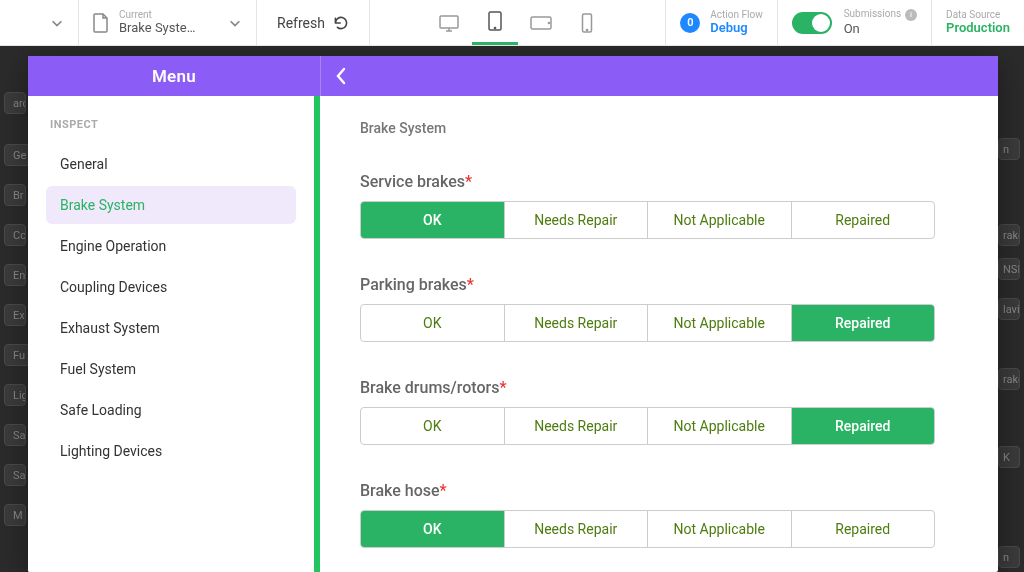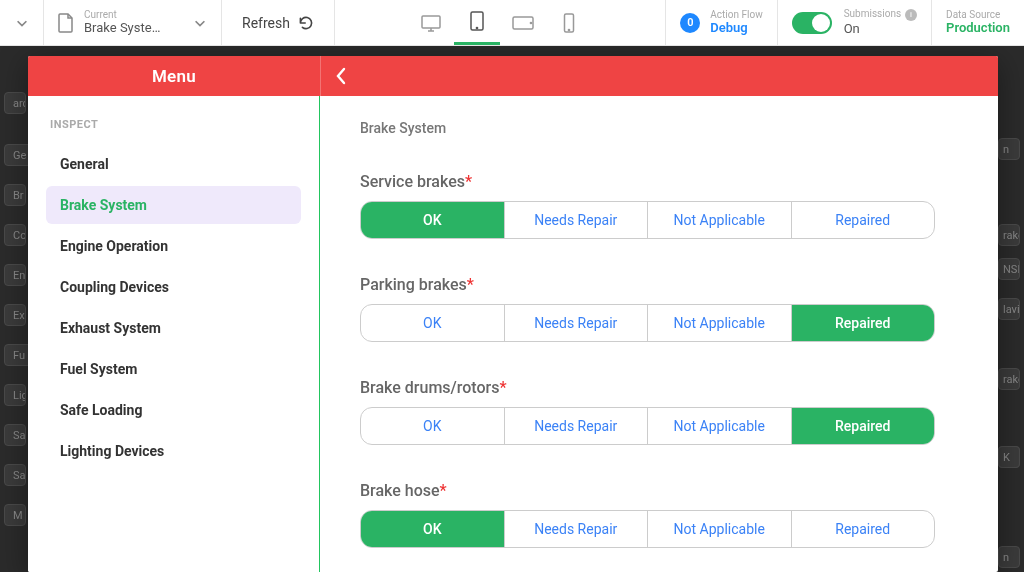--- a/index.html
+++ b/index.html
@@ -3,20 +3,21 @@
 <meta charset="utf-8">
 <style>
   * { box-sizing: border-box; margin: 0; padding: 0; font-family: -apple-system, "Segoe UI", Roboto, Arial, sans-serif; }
   html, body { width: 1024px; height: 572px; overflow: hidden; background: #2a2a2a; }
 
   
   .toolbar {
     position: absolute; left:0; right:0; top:0; height:46px;
     background: #fff; display:flex; align-items:stretch; z-index:30;
     border-bottom:1px solid #e5e5e5;
+    padding-left:35px;
   }
   .tb-sec { display:flex; align-items:center; border-right:1px solid #e5e5e5; padding:0 14px; }
   .tb-sec.no-border { border-right:none; }
   .chev { width:14px; height:14px; color:#888; }
   .doc-icon { width:16px; height:20px; stroke:#888; fill:none; margin-right:10px; }
   .tb-label-sm { font-size:10px; color:#aaa; line-height:1.1; }
   .tb-label-lg { font-size:13px; color:#555; line-height:1.2; }
   .refresh-txt { font-size:14px; color:#444; margin-right:8px; }
   .refresh-ic { width:16px; height:16px; stroke:#444; fill:none; stroke-width:2; }
 
@@ -41,42 +42,42 @@
   .bg-chip { position:absolute; background:#3b3b3b; border:1px solid #4a4a4a; border-radius:4px; color:#888; font-size:11px; padding:4px 8px; height:22px; display:flex; align-items:center; overflow:hidden; }
   .bg-right-chip { right:4px; width:22px; justify-content:flex-start; padding:4px 0 4px 4px; }
 
   
   .preview {
     position:absolute; left:28px; top:56px; width:970px; height:516px;
     background:#fff; box-shadow:0 6px 30px rgba(0,0,0,.4);
     display:flex; flex-direction:column; overflow:hidden; z-index:20;
     border-radius:2px;
   }
-  .preview-header { height:40px; display:flex; background:#ef4444; color:#fff; flex:0 0 40px;text-align:right; }
+  .preview-header { height:40px; display:flex; background:#8b5cf6; color:#fff; flex:0 0 40px;text-align:right; }
   .ph-left { width:292px; display:flex; align-items:center; justify-content:center; font-size:17px; font-weight:600; letter-spacing:.3px; }
   .ph-sep { width:1px; background:rgba(255,255,255,.25); }
   .ph-right { flex:1; display:flex; align-items:center; justify-content:center; position:relative; }
   .ph-right .back-ic { position:absolute; left:14px; top:50%; transform:translateY(-50%); width:12px; height:18px; cursor:pointer; }
   .ph-title { font-size:17px; font-weight:600; letter-spacing:.3px; }
 
   .preview-body { flex:1; display:flex; overflow:hidden; }
 
-  .sidebar { width:292px; background:#fff; padding:22px 18px; border-right:1px solid #22c55e; }
+  .sidebar { width:292px; background:#fff; padding:22px 18px; border-right:6px solid #22c55e; }
   .side-section-label { font-size:11px; font-weight:700; color:#aaa; letter-spacing:.5px; margin:0 4px 14px; }
-  .side-item { padding:11px 14px; font-size:14px; color:#333; font-weight:700; border-radius:6px; margin-bottom:3px; cursor:pointer; }
+  .side-item { padding:11px 14px; font-size:14px; color:#333; font-weight:400; border-radius:6px; margin-bottom:3px; cursor:pointer; }
   .side-item.active { background:#efe9fb; color:#2ab364; }
 
   .content { flex:1; padding:24px 40px 40px 40px; overflow:auto; }
   .content h3 { font-size:14px; color:#777; font-weight:500; margin-bottom:18px; }
   .field { margin-bottom:26px; }
   .field-label { font-size:16px; color:#666; margin-bottom:10px; font-weight:500;margin-top:36px; }
   .req { color:#e33; }
 
-  .seg { display:flex; border:1px solid #ccc; border-radius:12px; overflow:hidden; width:575px; }
-  .seg-btn { flex:1; text-align:center; padding:10px 4px; font-size:14px; color:#3b82f6; cursor:pointer; border-left:1px solid #ccc; }
+  .seg { display:flex; border:1px solid #ccc; border-radius:4px; overflow:hidden; width:575px; }
+  .seg-btn { flex:1; text-align:center; padding:10px 4px; font-size:14px; color:#4d7c0f; cursor:pointer; border-left:1px solid #ccc; }
   .seg-btn:first-child { border-left:none; }
   .seg-btn.sel { background:#2ab364; color:#fff; font-weight:500; }
 </style>
 </head>
 <body>
 
 <div class="toolbar">
 
   <div class="tb-sec" style="width:44px;justify-content:center;">
     <svg class="chev" viewBox="0 0 16 16">

